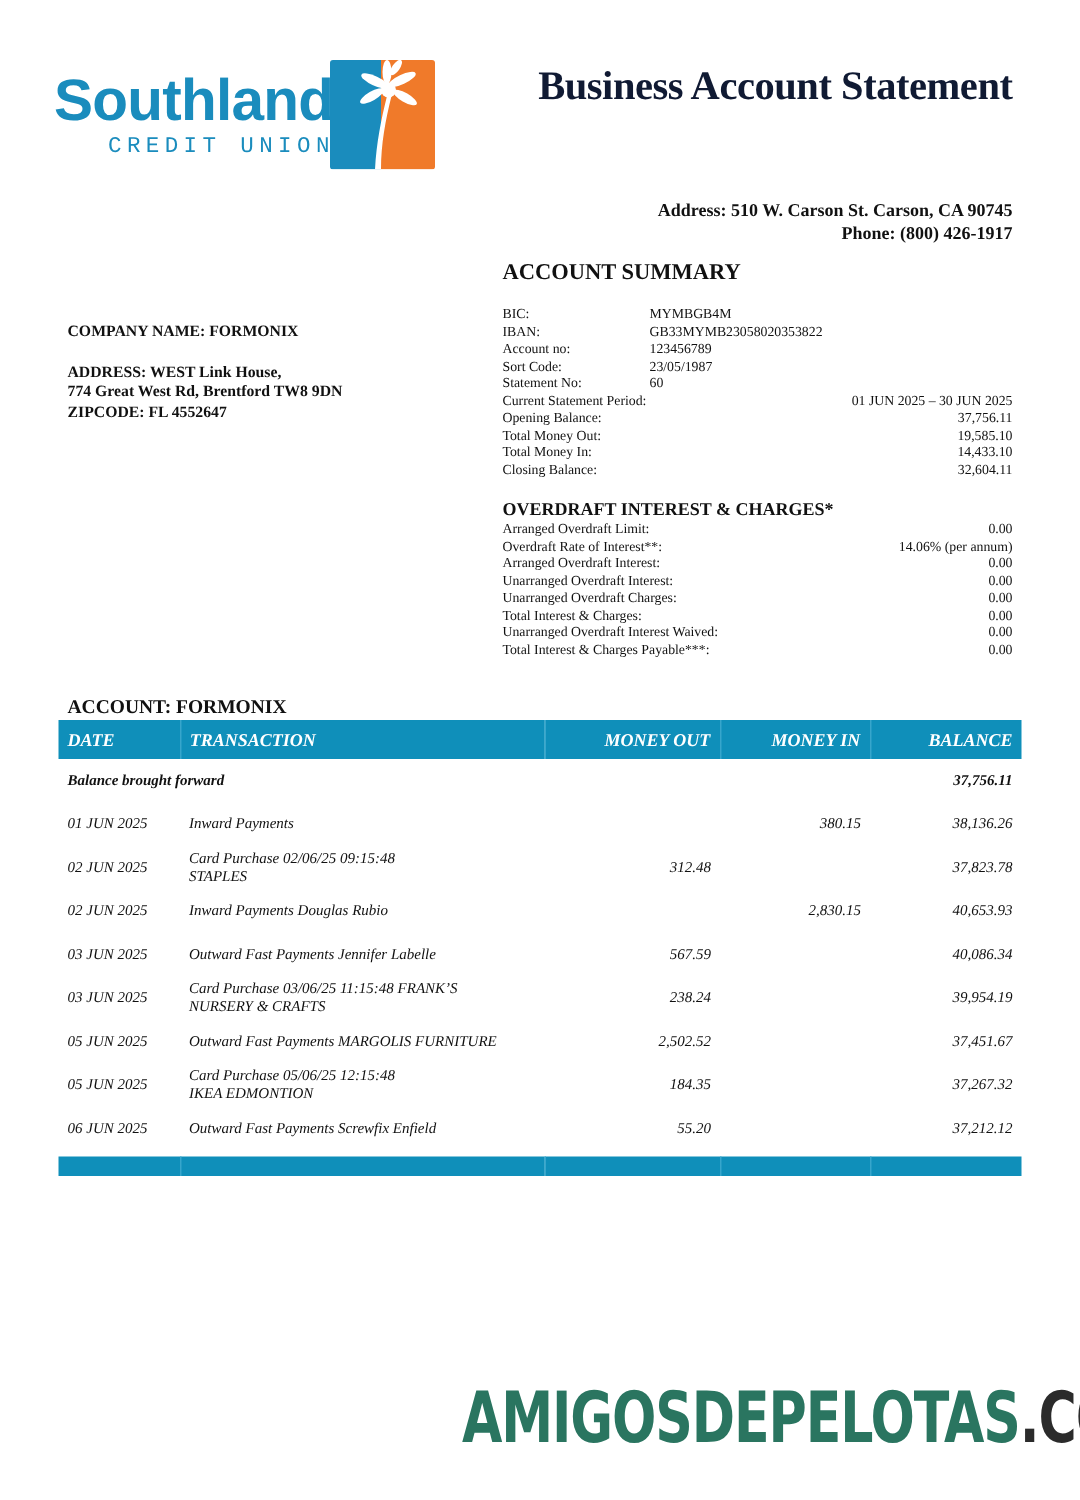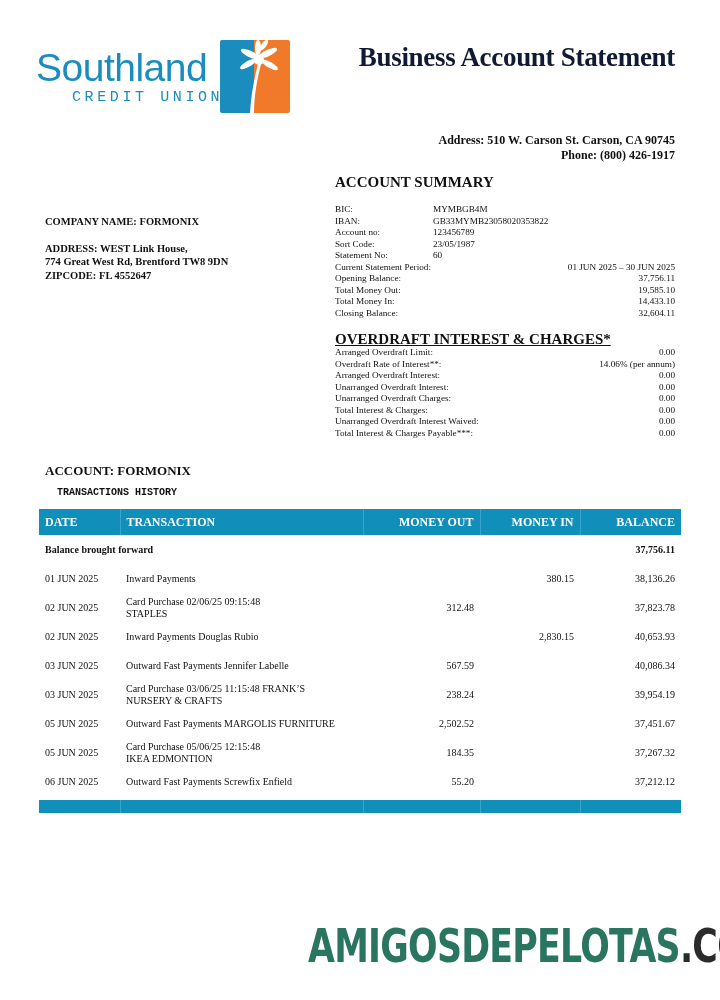--- a/index.html
+++ b/index.html
@@ -1,21 +1,21 @@
 <!DOCTYPE html>
 <html><head>
   <meta charset="utf-8">
   <style>
     * { box-sizing: border-box; margin: 0; padding: 0; }
     html, body { width: 720px; height: 1000px; background: #ffffff; overflow: hidden; }
     body { position: relative; font-family: "Liberation Serif", "DejaVu Serif", serif; color: #111; }
 
     
     .logo { position: absolute; left: 36px; top: 40px; width: 260px; height: 76px; }
-    .logo-word { position: absolute; left: 0; top: 8px; font-family: "Liberation Sans", "DejaVu Sans", sans-serif; font-weight: normal; font-size: 39px; letter-spacing: -0.5px; color: #1a8cbd; line-height: 1; }
+    .logo-word { position: absolute; left: 0; top: 8px; font-family: "Liberation Sans", "DejaVu Sans", sans-serif; font-weight: bold; font-size: 39px; letter-spacing: -0.5px; color: #1a8cbd; line-height: 1; }
     .logo-sub { position: absolute; left: 36px; top: 50px; font-family: Liberation Mono, monospace; font-size: 15px; letter-spacing: 3.6px; color: #1a8cbd; line-height: 1; text-align: center; }
     .logo-mark { position: absolute; left: 184px; top: 0; width: 70px; height: 73px; border-radius: 2px; overflow: hidden; }
     .logo-mark svg { display: block; }
 
     
     .doc-title { position: absolute; right: 45px; top: 42px; font-size: 27px; font-weight: bold; color: #101a33; letter-spacing: -0.3px; white-space: nowrap; }
     .bank-address { position: absolute; right: 45px; top: 133px; text-align: right; font-size: 12px; font-weight: bold; line-height: 15px; }
 
     
     .company { position: absolute; left: 45px; top: 215px; font-size: 10.5px; font-weight: bold; line-height: 13.5px; }
@@ -24,28 +24,28 @@
     
     .summary { position: absolute; left: 335px; top: 175px; width: 340px; }
     .section-h { font-size: 15px; font-weight: bold; line-height: 15px; margin-bottom: 14px; }
     .kv { display: flex; font-size: 9.2px; line-height: 11.5px; gap: 12px; }
     .kv .k { width: 86px; flex: none; }
     .kv .v { flex: 1; }
     .kv.wide .k { flex: 1; width: auto; }
     .kv.wide .v { flex: none; text-align: right; }
 
     .overdraft { position: absolute; left: 335px; top: 333px; width: 340px; }
-    .overdraft .section-h { font-size: 15px; line-height: 13px; margin-bottom: 1px; text-decoration: underline; }
+    .overdraft .section-h { font-size: 12px; line-height: 13px; margin-bottom: 1px; }
 
     
     .acct-h { position: absolute; left: 45px; top: 463px; font-size: 13px; font-weight: bold; }
     .hist-h { position: absolute; left: 57px; top: 487px; font-size: 10px; font-weight: bold; font-family: Liberation Mono, monospace; }
 
     
-    .txn-table { position: absolute; left: 39px; top: 509px; width: 642px; border-collapse: collapse; table-layout: fixed; font-size: 10px; }
+    .txn-table { position: absolute; left: 39px; top: 480px; width: 642px; border-collapse: collapse; table-layout: fixed; font-size: 10px; font-style: italic; }
     .txn-table th { background: #0f8fba; color: #fff; font-size: 12px; font-weight: bold; height: 26px; padding: 0 6px; border-right: 1px solid #37a6cc; }
     .txn-table th:last-child { border-right: none; }
     .txn-table td { padding: 0 6px; vertical-align: middle; line-height: 12px; }
     .txn-table tr.single td { height: 29px; }
     .txn-table tr.double td { height: 29px; }
     .txn-table tr.bf td { height: 29px; font-weight: bold; }
     .txn-table .num { text-align: right; }
     .txn-table .left { text-align: left; }
     .txn-table tr.footer td { background: #0f8fba; height: 13px; padding: 0; border-right: 1px solid #37a6cc; }
     .txn-table tr.footer td:last-child { border-right: none; }

